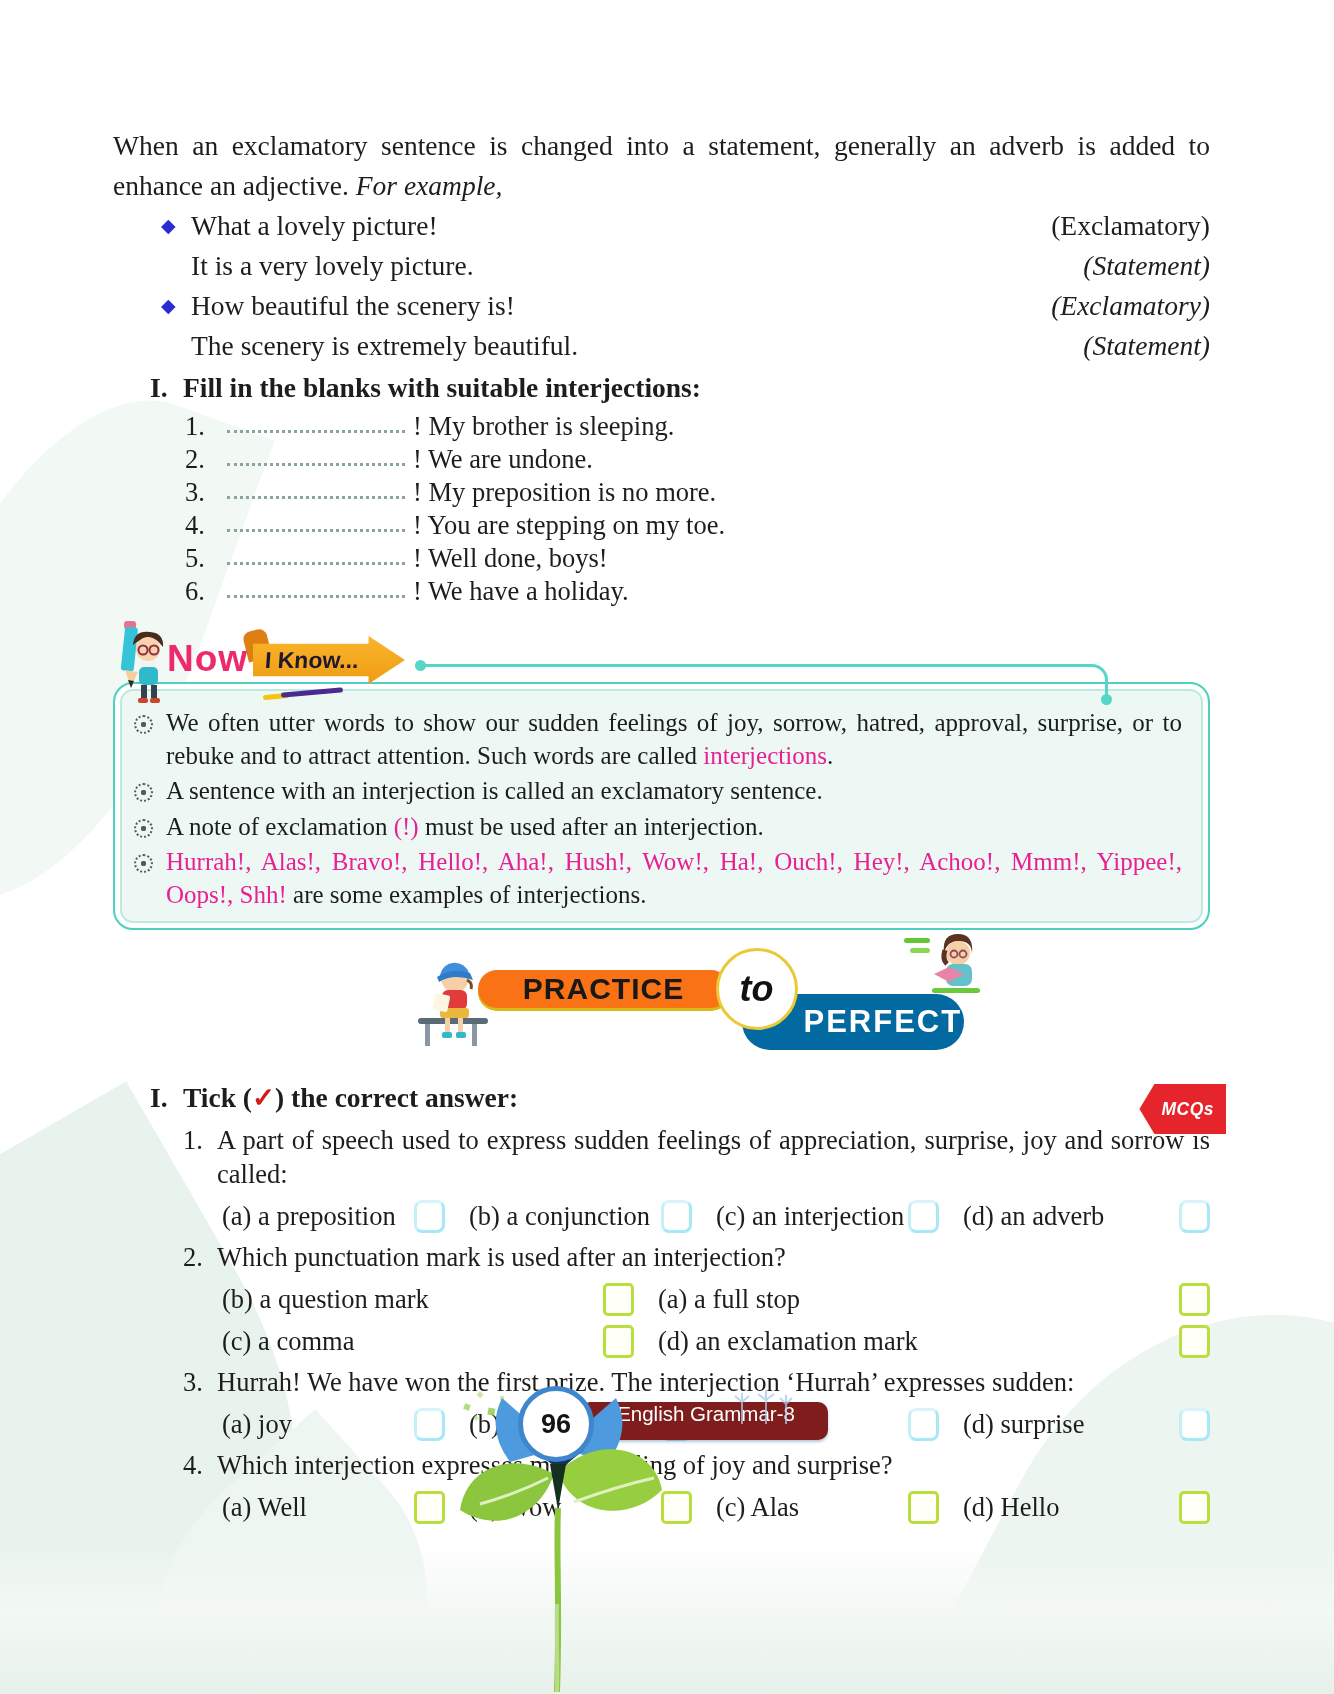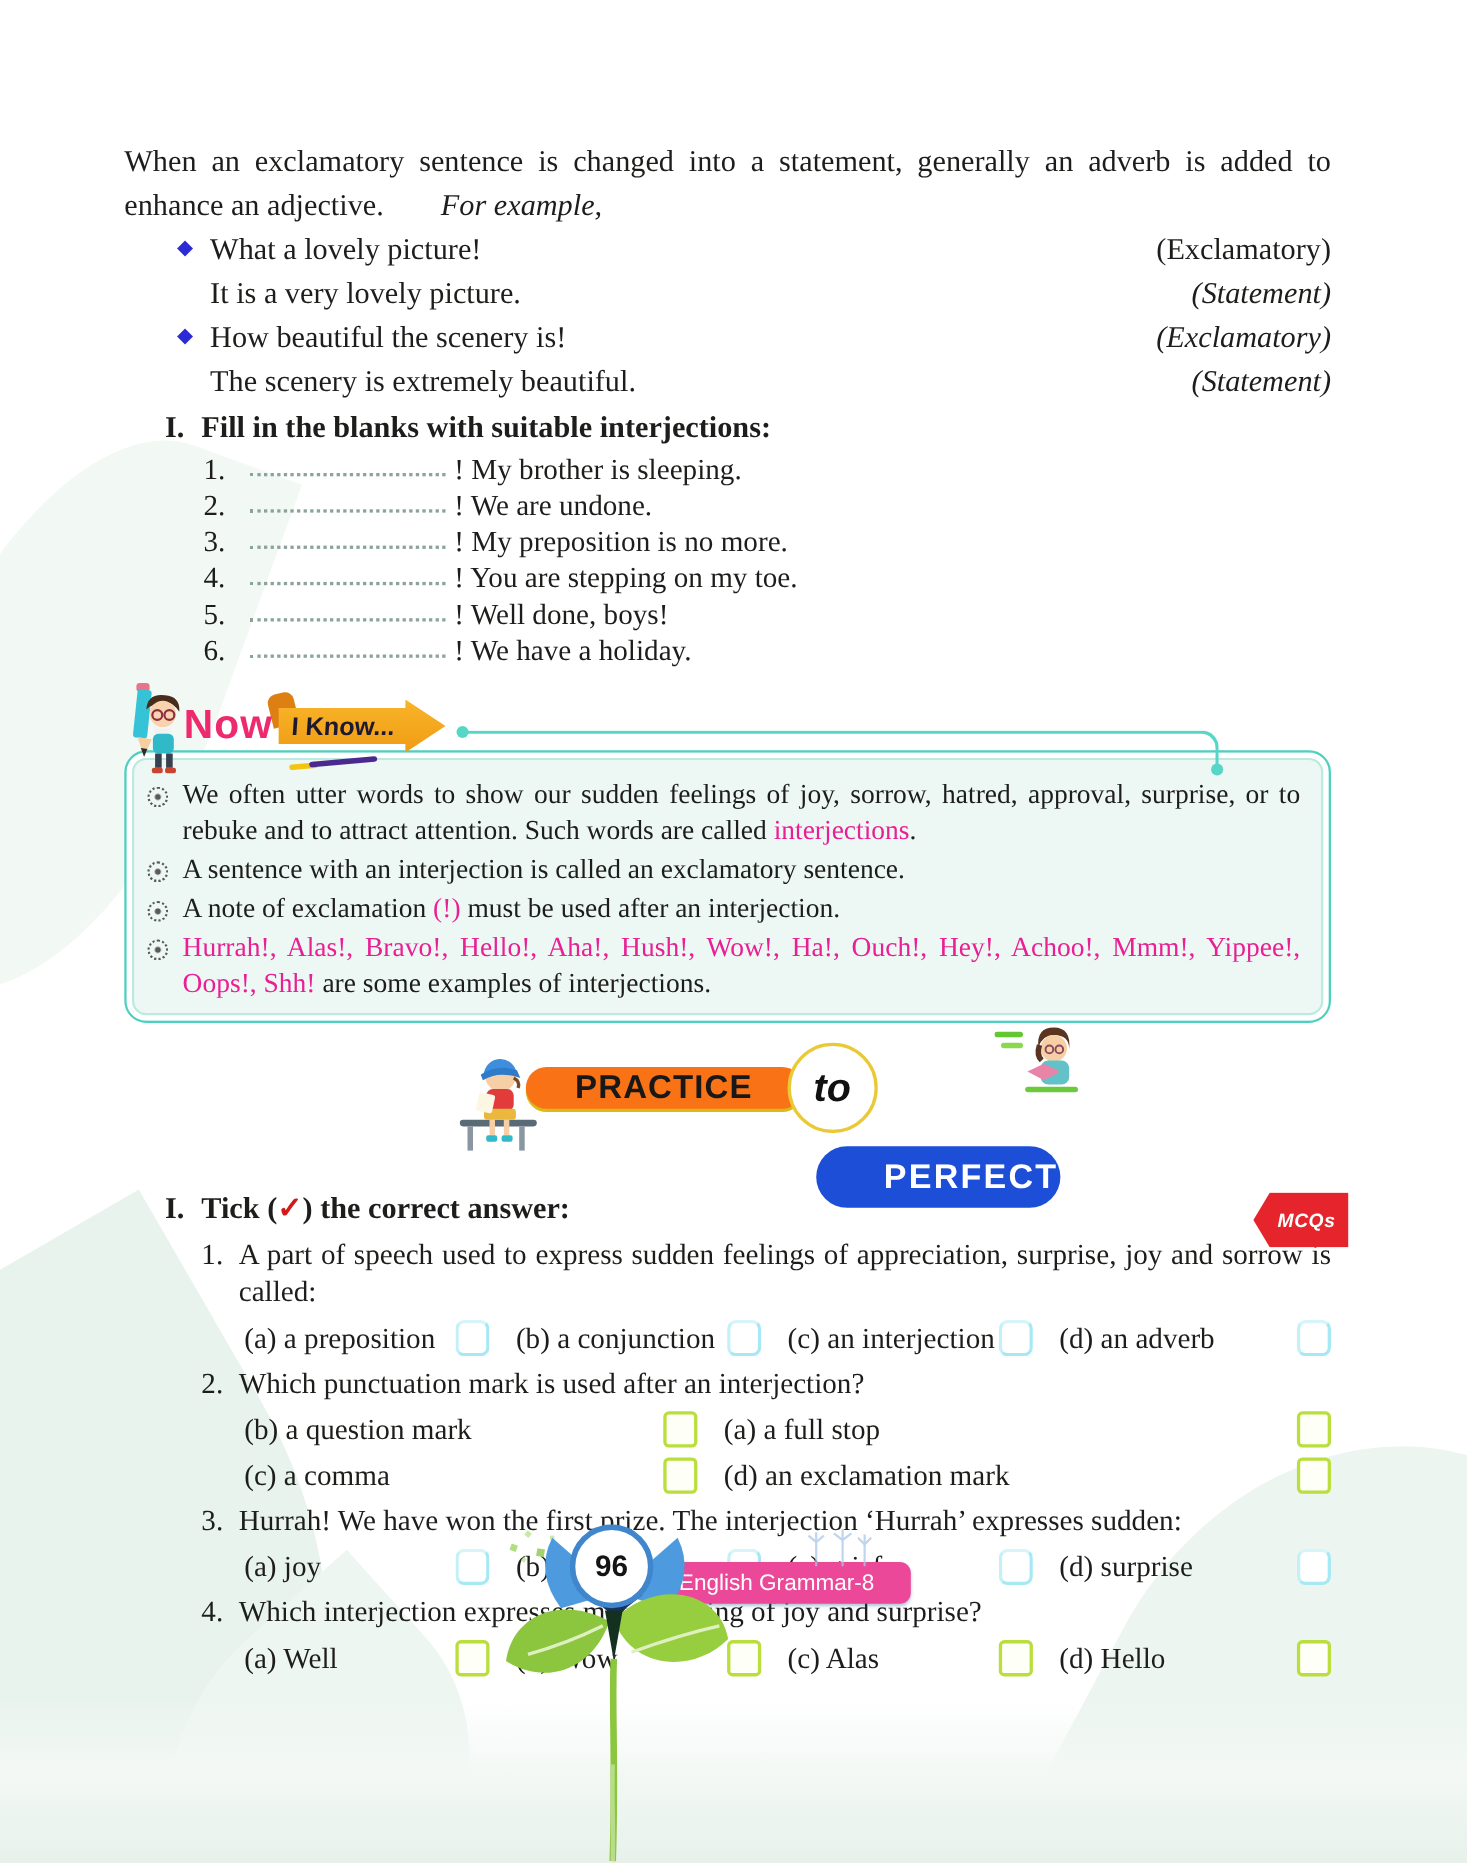--- a/index.html
+++ b/index.html
@@ -16,21 +16,21 @@
            border-radius:62% 0 62% 0; transform:rotate(28deg); }
   .leaf4 { left:130px; top:1480px; width:320px; height:280px; background:#eef6f1;
            border-radius:62% 0 62% 0; transform:rotate(-42deg); }
   .bottom-wash { position:absolute; left:0; right:0; bottom:0; height:150px; z-index:1;
            background:linear-gradient(to top,#e7f1ea 0%,#f3f8f5 55%,rgba(255,255,255,0) 100%); }
 
   
   .content { position:relative; z-index:2; padding:126px 124px 0 113px; }
 
   .intro { font-size:27.5px; line-height:40px; text-align:justify; margin:0; }
-  .it { font-style:italic;margin-left:45px; }
+  .it { font-style:italic; }
 
   .ex-row { display:flex; font-size:27.5px; line-height:40px; }
   .ex-bullet { width:30px; margin-left:48px; color:#2b2bd5; font-size:19px; flex:none; }
   .ex-text { flex:1; }
   .ex-label.italic { font-style:italic; }
 
   .fb-heading { display:flex; font-weight:bold; font-size:27.5px; line-height:44px; }
   .fb-num { width:33px; margin-left:37px; flex:none; }
 
   .fb-item { display:flex; font-size:26.5px; line-height:33px; }
@@ -80,21 +80,21 @@
              background:#f97316; box-shadow:0 3px 0 #d9ba16; display:flex; align-items:center;
              justify-content:center; }
   .pb-yellow span { font-family:"Liberation Sans",sans-serif; font-weight:900; font-size:30px;
              color:#181818; letter-spacing:1px; }
   .pb-circle { position:absolute; left:304px; top:2px; width:76px; height:76px; border-radius:50%;
              background:#ffffff; border:3px solid #eac937; z-index:2; display:flex;
              align-items:center; justify-content:center; }
   .pb-circle span { font-family:"Liberation Sans",sans-serif; font-weight:bold; font-style:italic;
              font-size:36px; color:#111; }
   .pb-red { position:absolute; left:330px; top:48px; width:222px; height:56px; border-radius:28px;
-             background:#1d4ed8; display:flex; align-items:center; z-index:1;margin-top:48px; }
+             background:#0369a1; display:flex; align-items:center; z-index:1; }
   .pb-red span { margin-left:62px; font-family:"Liberation Sans",sans-serif; font-weight:900;
              font-size:31px; color:#ffffff; letter-spacing:2px; }
   .pb-kid2 { position:absolute; left:492px; top:-18px; }
 
   
   .mcq-head { position:relative; display:flex; margin-top:14px; font-size:27.5px; font-weight:bold;
              line-height:40px; }
   .mcq-num { width:33px; margin-left:37px; flex:none; }
   .red { color:#d11a1a; }
   .badge { position:absolute; right:-16px; top:6px; background:#e5242c; color:#fff;
@@ -110,22 +110,22 @@
   .opt { flex:1; display:flex; align-items:center; }
   .cb { margin-left:auto; margin-right:24px; width:25px; height:27px; flex:none; background:#ffffff; }
   .opt:last-child .cb { margin-right:0; }
   .cb.cyan { border:3px solid #a6e9f4; border-top-color:#d6f5fb; border-left-color:#c4f0f8;
              border-radius:8px; }
   .cb.green { border:3px solid #b9de3d; border-radius:5px; background:#fefff6; }
   .optrow2 { display:grid; grid-template-columns:436px 1fr; margin:8px 0 7px 39px; }
 
   
   .footer { position:absolute; left:432px; top:1380px; width:440px; height:314px; z-index:3; }
-  .f-ribbon { position:absolute; left:152px; top:40px; width:244px; height:38px; background:#ec4899;
-             border-radius:6px 10px 10px 6px; display:flex; align-items:center; justify-content:center;
+  .f-ribbon { position:absolute; left:152px; top:22px; width:244px; height:38px; background:#7f1d1d;
+             border-radius:6px 10px 10px 6px; display:flex; align-items:flex-start; justify-content:center;
              box-shadow:0 2px 3px rgba(40,90,150,.35); }
   .f-ribbon span { font-family:"Liberation Sans",sans-serif; font-size:20.5px; color:#ffffff; }
   .f-circle { position:absolute; left:86px; top:6px; width:66px; height:66px; border-radius:50%;
              background:#ffffff; border:5px solid #3f86cc; z-index:2; display:flex;
              align-items:center; justify-content:center; }
   .f-circle span { font-family:"Liberation Sans",sans-serif; font-weight:bold; font-size:27px;
              color:#141414; }
   .f-back { position:absolute; left:52px; top:12px; z-index:1; }
   .f-leaves { position:absolute; left:18px; top:44px; z-index:3; }
   .f-turbines { position:absolute; left:296px; top:10px; z-index:1; opacity:.75; }

